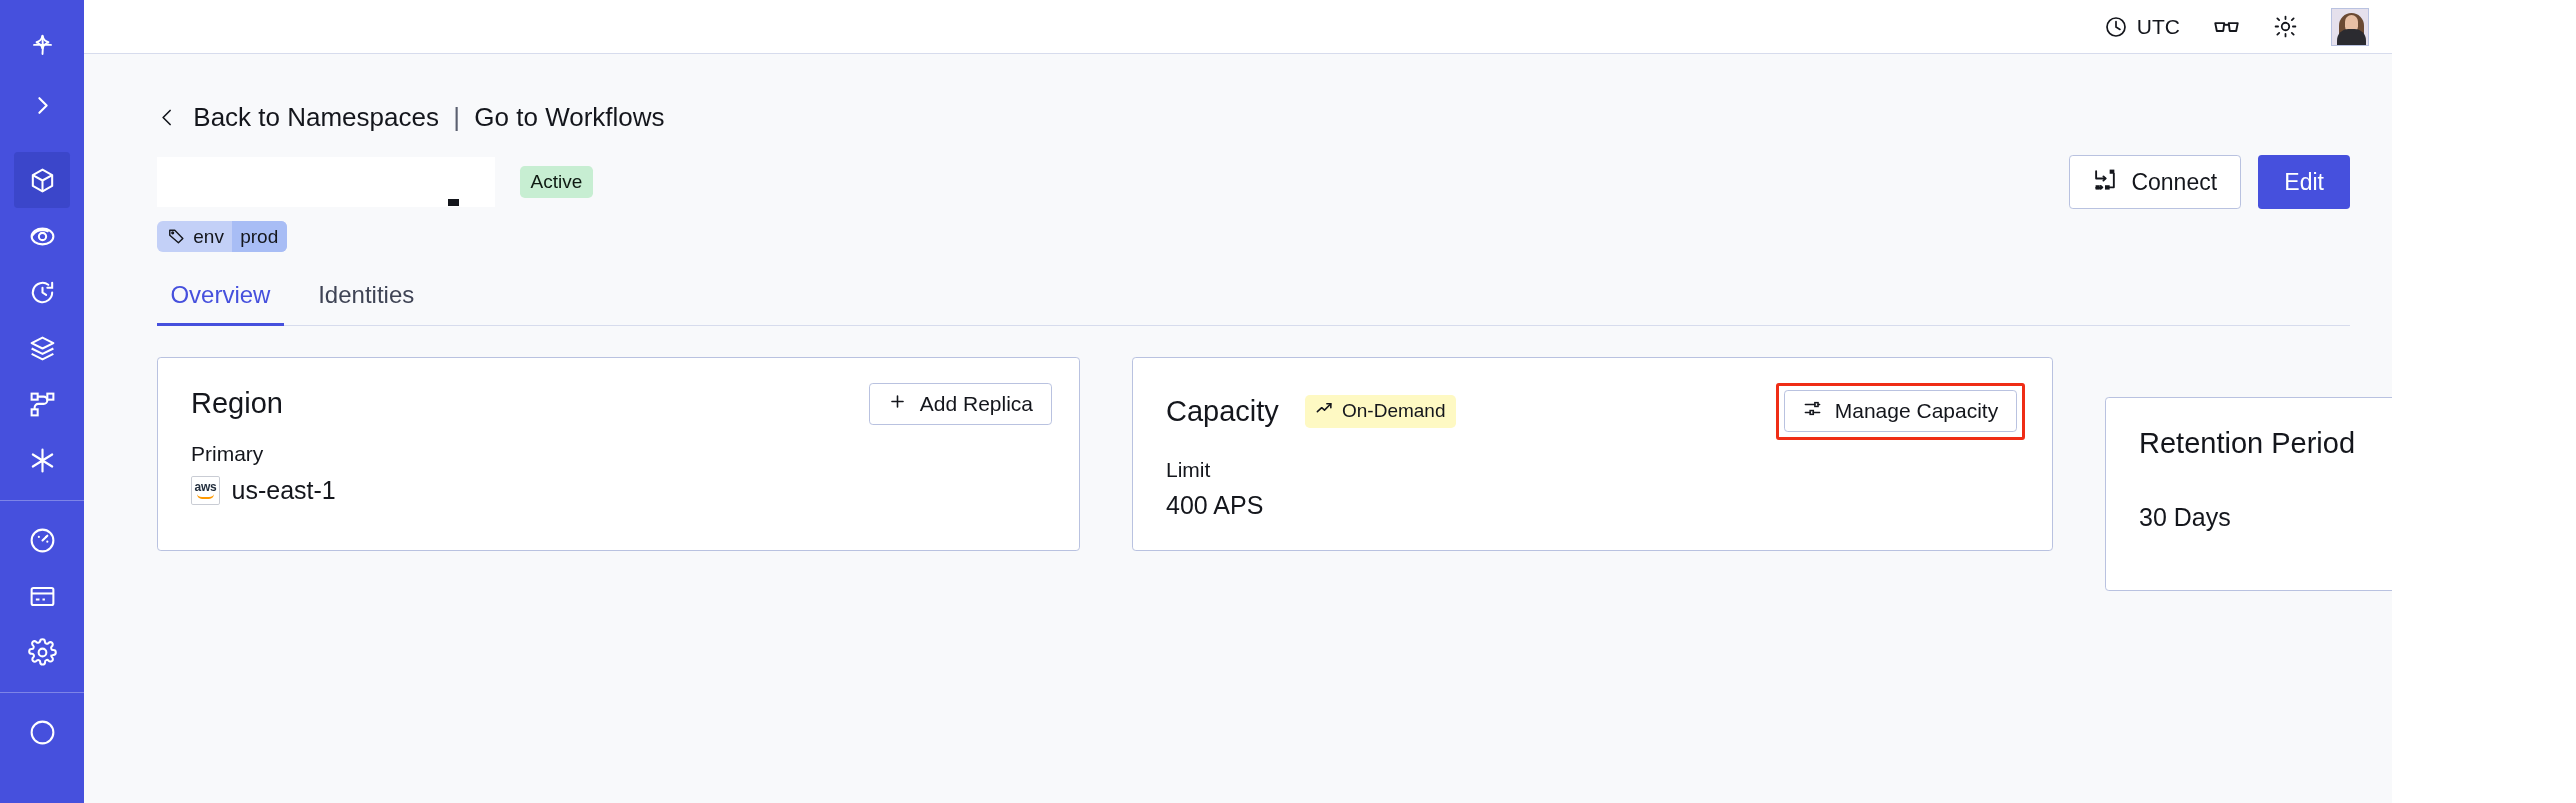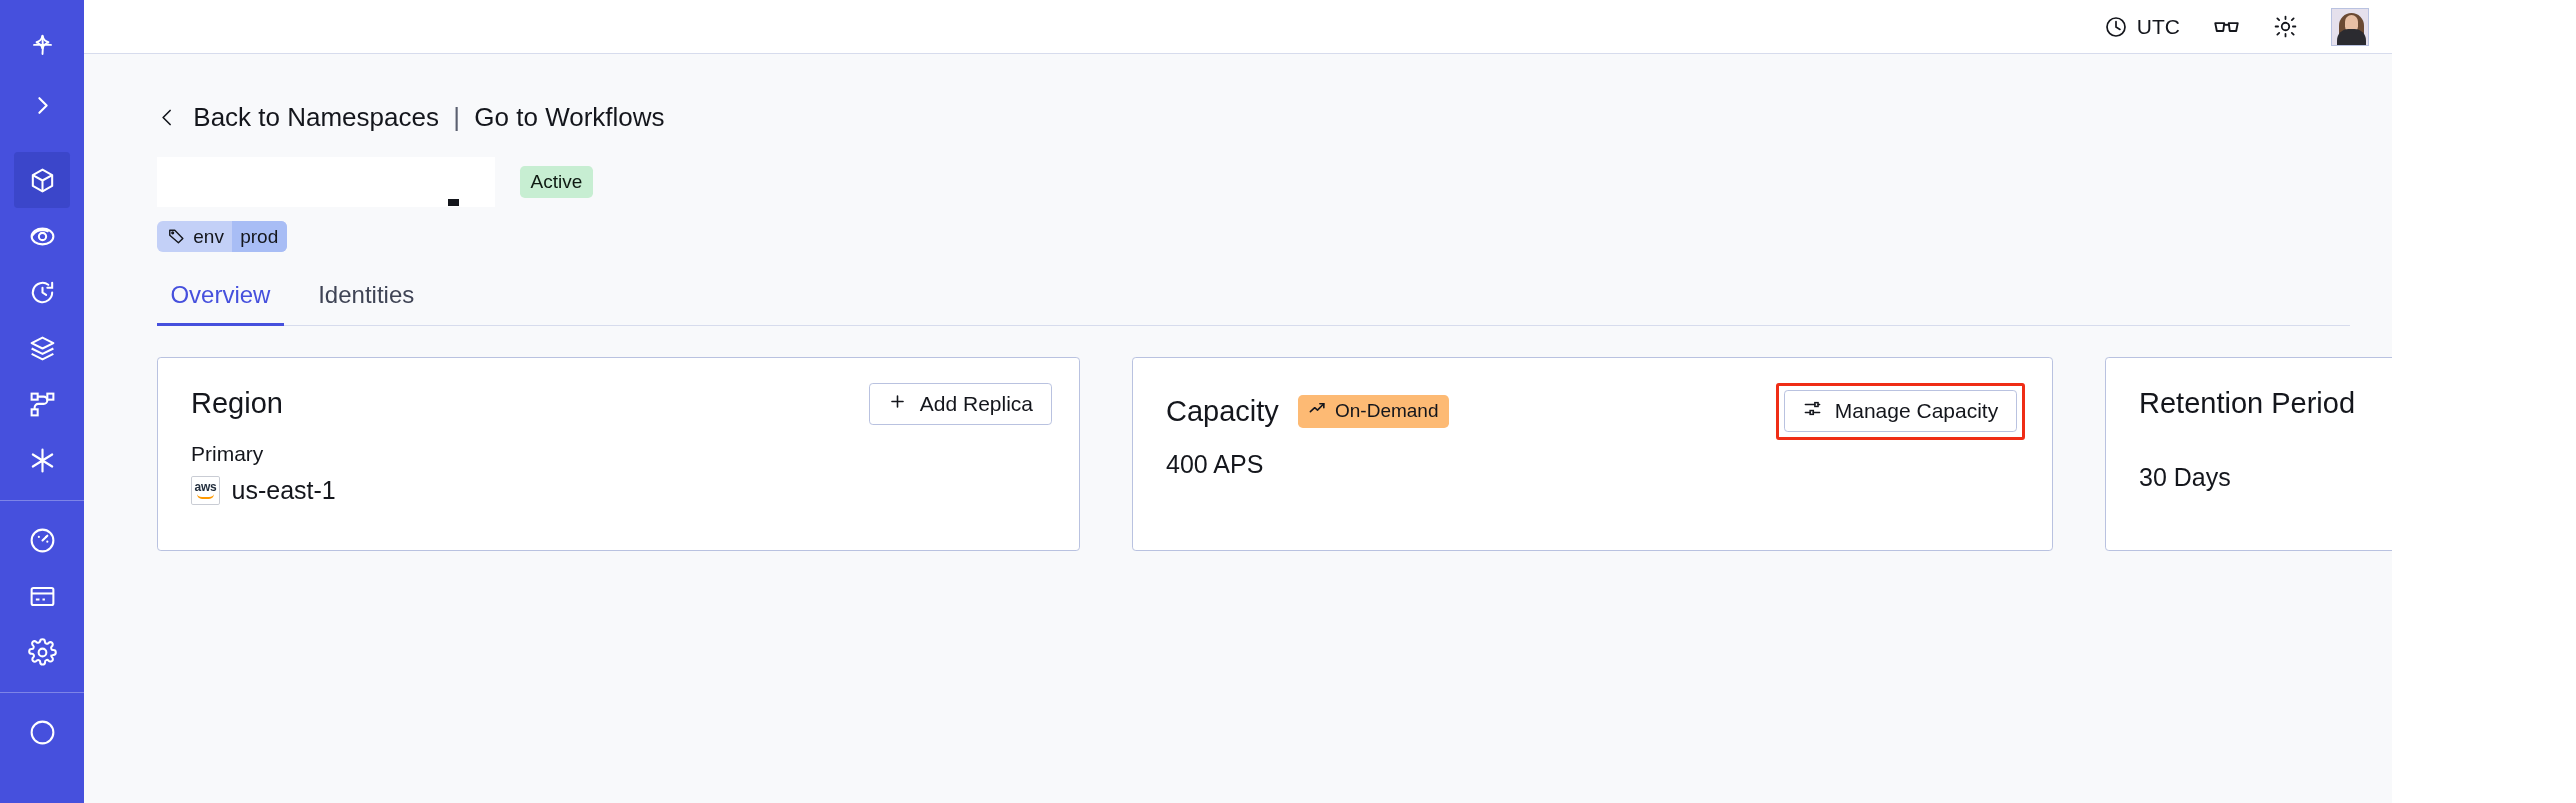--- a/index.html
+++ b/index.html
@@ -229,40 +229,40 @@
   .card {
     background: #ffffff;
     border: 1px solid #b9c2e0;
     border-radius: 3.8px;
     height: 194px;
     padding: 25px 27px 0 33px;
     position: relative;
   }
   .card-region { flex: 0 0 923px; }
   .card-capacity { flex: 0 0 921px; }
-  .card-retention { flex: 0 0 310px; }
+  .card-retention { flex: 0 0 310px; margin-top: 40px; }
 
   .card-head {
     display: flex; align-items: center;
     min-height: 42px;
   }
   .card-title {
     font-size: 29px;
     color: #14161c;
     font-weight: normal;
     white-space: nowrap;
   }
   .pill-ondemand {
     display: inline-flex; align-items: center; gap: 7.7px;
-    background: #fdba74;
+    background: #fef9c3;
     color: #14161c;
     font-size: 19px;
     border-radius: 4.8px;
     padding: 4.8px 10.5px;
-    margin-left: 19px;
+    margin-left: 26px;
     white-space: nowrap;
   }
   .card-head-action { margin-left: auto; display:flex; align-items:center; }
 
   .btn-ghost {
     display: flex; align-items: center; gap: 12.5px;
     height: 42px;
     padding: 13px 18px;
     background: #ffffff;
     border: 1px solid #b9c2e0;
@@ -474,20 +474,39 @@
         <span class="bc-link">Back to Namespaces</span>
         <span class="bc-sep">|</span>
         <span class="bc-link">Go to Workflows</span>
       </div>
 
       <div class="title-row">
         <div class="ns-title-redacted"></div>
         <div class="ns-caret"></div>
         <span class="status-badge">Active</span>
 
+        <div class="title-actions">
+          <button class="btn-connect">
+            <span>
+              <svg width="25" height="25" viewBox="0 0 24 24" fill="none" stroke="#14161c" stroke-width="1.8" stroke-linecap="round" stroke-linejoin="round">
+                <path d="M3 4v7h9"></path>
+                <path d="M12 11l-2-2M12 11l-2 2"></path>
+                <rect x="16" y="2.5" width="4.5" height="4" fill="#14161c" stroke="none"></rect>
+                <path d="M3 20h5"></path>
+                <rect x="2.5" y="17.5" width="4" height="4.2" fill="#14161c" stroke="none"></rect>
+                <path d="M9 19.6l-1.6-1.4M9 19.6l-1.6 1.4"></path>
+                <rect x="11.5" y="17.5" width="4.5" height="4.2" fill="#14161c" stroke="none"></rect>
+                <path d="M20 6.5v13h-4"></path>
+              </svg>
+            </span>
+            <span>Connect</span>
+          </button>
+
+          <button class="btn-edit">Edit</button>
+        </div>
       </div>
 
       <div class="tag-row">
         <div class="tag-chip">
           <span class="tag-icon">
             <svg width="19" height="19" viewBox="0 0 24 24" fill="none" stroke="#14161c" stroke-width="1.8" stroke-linejoin="round">
               <path d="M3.5 10.5V4.2h6.3L20 14.4 14.4 20 3.5 10.5z"></path>
               <circle cx="7.2" cy="7.4" r="1.1"></circle>
             </svg>
           </span>
@@ -548,20 +567,21 @@
                       <path d="M3 17h6M13 17h8"></path>
                       <rect x="15" y="4.6" width="4" height="4.8" stroke-width="1.9"></rect>
                       <rect x="9" y="14.6" width="4" height="4.8" stroke-width="1.9"></rect>
                     </svg>
                   </span>
                   <span>Manage Capacity</span>
                 </button>
               </div>
             </div>
           </div>
+          <div class="card-label">Limit</div>
           <div class="card-value">400 APS</div>
         </section>
 
         <section class="card card-retention">
           <div class="card-head">
             <h2 class="card-title">Retention Period</h2>
           </div>
           <div class="retention-value">30 Days</div>
         </section>
 

